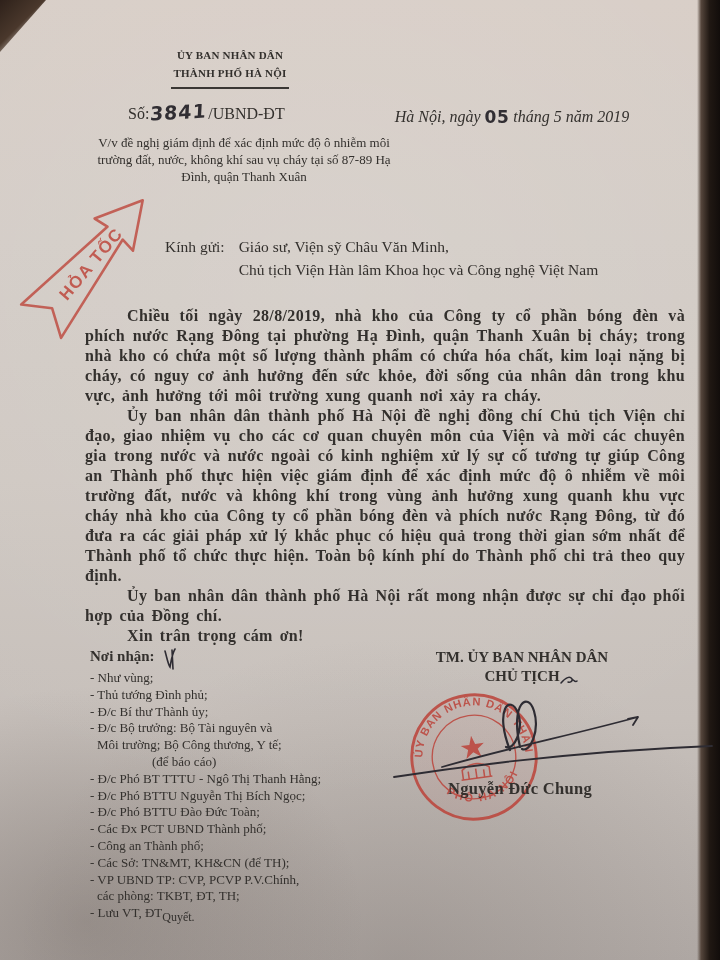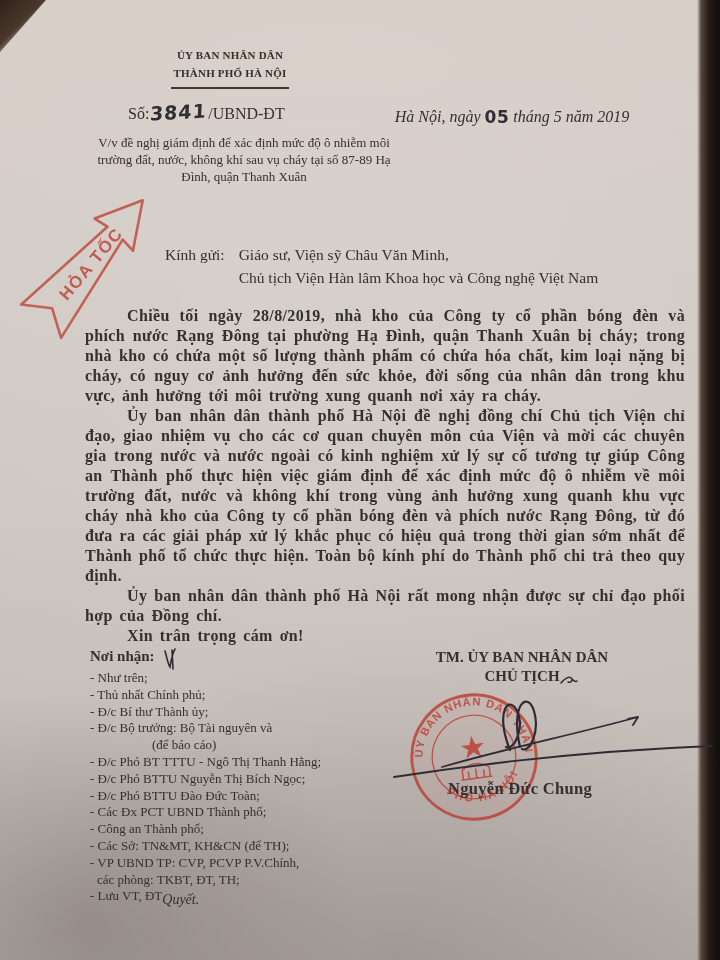--- a/index.html
+++ b/index.html
@@ -25,31 +25,31 @@
   .nat-underline{width:190px;height:2px;background:#3a3734;margin:5px auto 0;}
   .doc-no{position:absolute;top:101px;left:128px;font-size:16px;}
   .hand{font-family:"DejaVu Sans", sans-serif;font-weight:bold;color:#312e33;}
   .hand-no{display:inline-block;font-size:19px;letter-spacing:1px;transform:rotate(-3deg) skewX(-6deg);margin:0 1px;}
   .date{position:absolute;top:106px;left:352px;width:320px;text-align:center;font-style:italic;font-size:16px;}
   .hand-day{display:inline-block;font-size:17px;font-style:normal;letter-spacing:.5px;transform:translateY(1px);}
   .subject{position:absolute;top:134px;left:88px;width:312px;text-align:center;font-size:13px;line-height:17px;}
   
   .urgency{position:absolute;left:2px;top:232px;width:176px;height:62px;transform:rotate(-50deg);transform-origin:50% 50%;opacity:.9;}
   
-  .salute{position:absolute;top:243px;left:165px;display:flex;font-size:15.5px;line-height:23px;}
+  .salute{position:absolute;top:235px;left:165px;display:flex;font-size:15.5px;line-height:23px;}
   .salute-label{margin-right:14px;}
   
   .bodytext{position:absolute;top:306px;left:85px;width:600px;font-size:16px;line-height:20px;text-align:justify;letter-spacing:.35px;word-spacing:2.5px;font-weight:bold;}
   .bodytext p{margin:0;text-indent:42px;}
   
   .recipients{position:absolute;top:648px;left:90px;width:300px;font-size:13px;line-height:16.8px;}
   .recipients-label{font-weight:bold;font-size:15px;margin-bottom:4px;display:inline-block;}
   .r-wrap{padding-left:7px;}
   .r-note{padding-left:62px;}
-  .r-sub{font-size:14px;font-style:italic;}
+  .r-sub{font-size:12px;}
   .tick{display:inline-block;vertical-align:top;margin-left:8px;}
   
   .sigblock{position:absolute;top:648px;left:386px;width:272px;text-align:center;font-weight:bold;font-size:15px;line-height:19px;}
   .sig-title{position:relative;display:inline-block;}
   .curl{position:absolute;right:-18px;bottom:0px;}
   .signer{position:absolute;top:779px;left:400px;width:240px;text-align:center;font-weight:bold;font-size:16.5px;letter-spacing:.3px;}
   .seal{position:absolute;left:406px;top:689px;width:136px;height:136px;opacity:.88;transform:rotate(-8deg);}
   .signature{position:absolute;left:382px;top:655px;width:336px;height:180px;pointer-events:none;}
 </style>
 </head>
@@ -96,24 +96,25 @@
     <p>Chiều tối ngày 28/8/2019, nhà kho của Công ty cổ phần bóng đèn và phích nước Rạng Đông tại phường Hạ Đình, quận Thanh Xuân bị cháy; trong nhà kho có chứa một số lượng thành phẩm có chứa hóa chất, kim loại nặng bị cháy, có nguy cơ ảnh hưởng đến sức khỏe, đời sống của nhân dân trong khu vực, ảnh hưởng tới môi trường xung quanh nơi xảy ra cháy.</p>
     <p>Ủy ban nhân dân thành phố Hà Nội đề nghị đồng chí Chủ tịch Viện chỉ đạo, giao nhiệm vụ cho các cơ quan chuyên môn của Viện và mời các chuyên gia trong nước và nước ngoài có kinh nghiệm xử lý sự cố tương tự giúp Công an Thành phố thực hiện việc giám định để xác định mức độ ô nhiễm về môi trường đất, nước và không khí trong vùng ảnh hưởng xung quanh khu vực cháy nhà kho của Công ty cổ phần bóng đèn và phích nước Rạng Đông, từ đó đưa ra các giải pháp xử lý khắc phục có hiệu quả trong thời gian sớm nhất để Thành phố tổ chức thực hiện. Toàn bộ kính phí do Thành phố chi trả theo quy định.</p>
     <p>Ủy ban nhân dân thành phố Hà Nội rất mong nhận được sự chỉ đạo phối hợp của Đồng chí.</p>
     <p>Xin trân trọng cám ơn!</p>
   </div>
 
   <div class="recipients">
     <span class="recipients-label">Nơi nhận:</span><svg class="tick" width="16" height="22" viewBox="0 0 16 22">
         <path d="M2,3 C4,10 5,16 7,19 C8,14 9,6 12,1 M9,2 L10,21" fill="none" stroke="#2e2c33" stroke-width="1.6" stroke-linecap="round"></path>
       </svg>
-    <div>- Như trên;</div>
-    <div>- Thủ nhất Chính phủ;</div>
+    <div>- Như vùng;</div>
+    <div>- Thủ tướng Đình phủ;</div>
     <div>- Đ/c Bí thư Thành ủy;</div>
     <div>- Đ/c Bộ trưởng: Bộ Tài nguyên và</div>
+    <div class="r-wrap">Môi trường; Bộ Công thương, Y tế;</div>
     <div class="r-note">(để báo cáo)</div>
     <div>- Đ/c Phó BT TTTU - Ngô Thị Thanh Hằng;</div>
     <div>- Đ/c Phó BTTU Nguyễn Thị Bích Ngọc;</div>
     <div>- Đ/c Phó BTTU Đào Đức Toàn;</div>
     <div>- Các Đx PCT UBND Thành phố;</div>
     <div>- Công an Thành phố;</div>
     <div>- Các Sở: TN&amp;MT, KH&amp;CN (để TH);</div>
     <div>- VP UBND TP: CVP, PCVP P.V.Chính,</div>
     <div class="r-wrap">các phòng: TKBT, ĐT, TH;</div>
     <div><span>- Lưu VT, ĐT</span><sub class="r-sub">Quyết.</sub></div>

